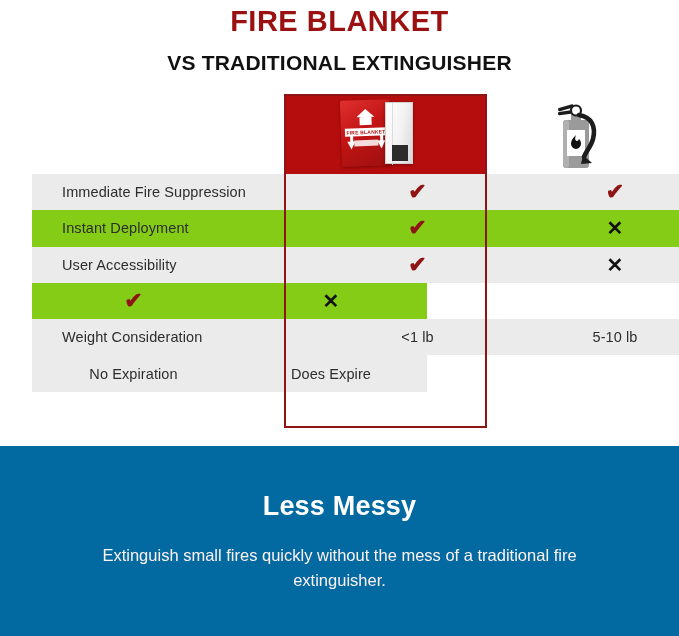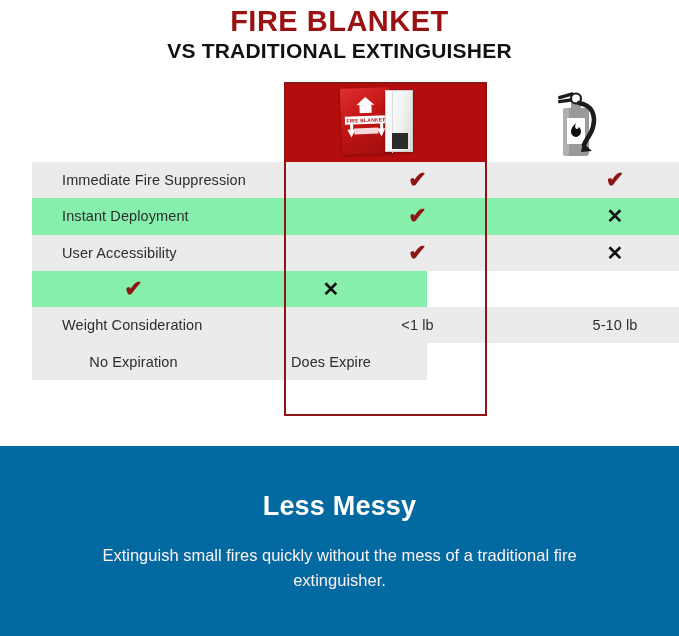--- a/index.html
+++ b/index.html
@@ -13,21 +13,21 @@
   .page{position:relative;width:679px;height:636px;}
 
   
   .title-block{padding-top:4px;text-align:center;}
   .main-title{
     font-size:29px;font-weight:bold;letter-spacing:0.5px;
     line-height:34px;margin:0;
   }
   .sub-title{
     font-size:21px;font-weight:bold;color:#111111;
-    letter-spacing:0.2px;line-height:26px;margin:0 0 0 0;
+    letter-spacing:0.2px;line-height:26px;margin:12px 0 0 0;
   }
 
   
   .table-wrap{position:relative;margin-top:18px;}
   .grid-row{display:flex;width:679px;}
 
   .col-label{width:284px;flex:0 0 284px;box-sizing:border-box;}
   .col-a{width:203px;flex:0 0 203px;box-sizing:border-box;}
   .col-b{width:192px;flex:0 0 192px;box-sizing:border-box;}
 
@@ -45,21 +45,21 @@
 
   
   .data-row{height:36.3px;padding-left:32px;}
   .data-row .cell{
     height:36.3px;display:flex;align-items:center;
     box-sizing:border-box;
   }
   .cell-label{padding-left:30px;justify-content:flex-start;}
   .cell-value{justify-content:center;}
   .row-shade .cell{background:#ebebeb;}
-  .row-plain .cell{background:#86efac;}
+  .row-plain .cell{background:#84cc16;}
 
   .label-text{
     font-size:14.5px;color:#2d2d2d;letter-spacing:0.1px;
     font-weight:400;
   }
   .value-text{
     font-size:14.5px;color:#2d2d2d;letter-spacing:0.1px;
     font-weight:400;
   }
 

